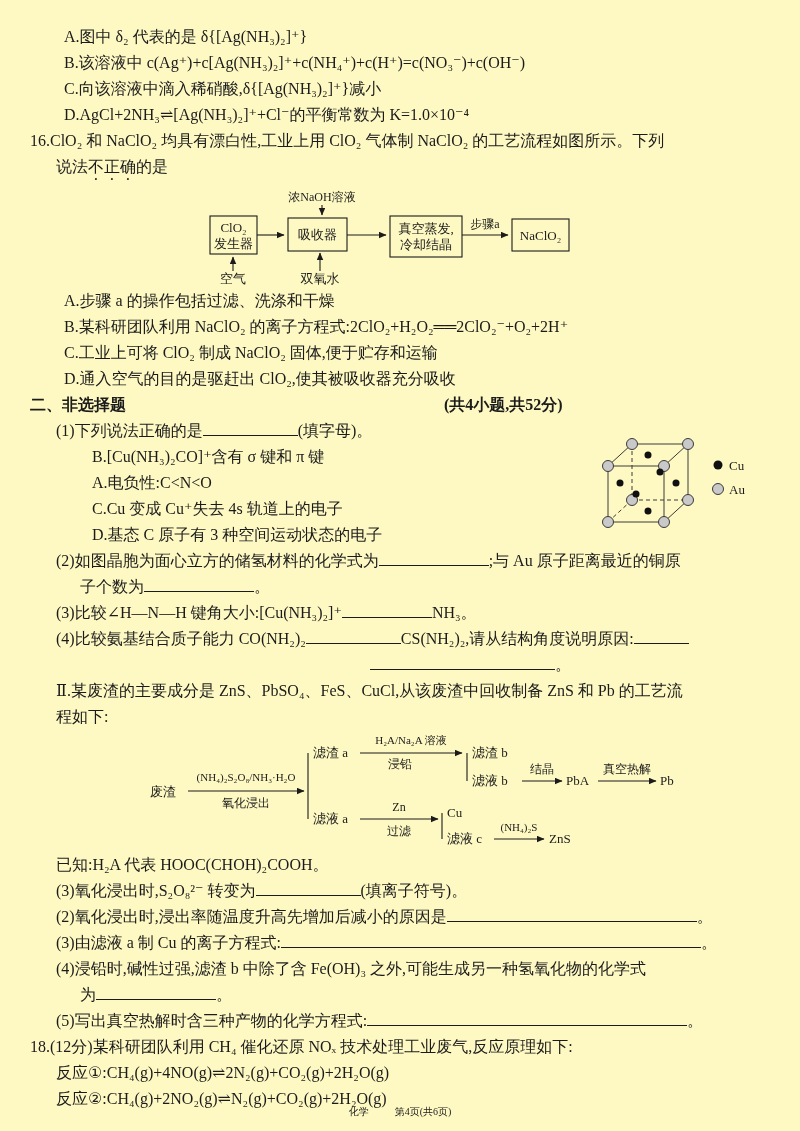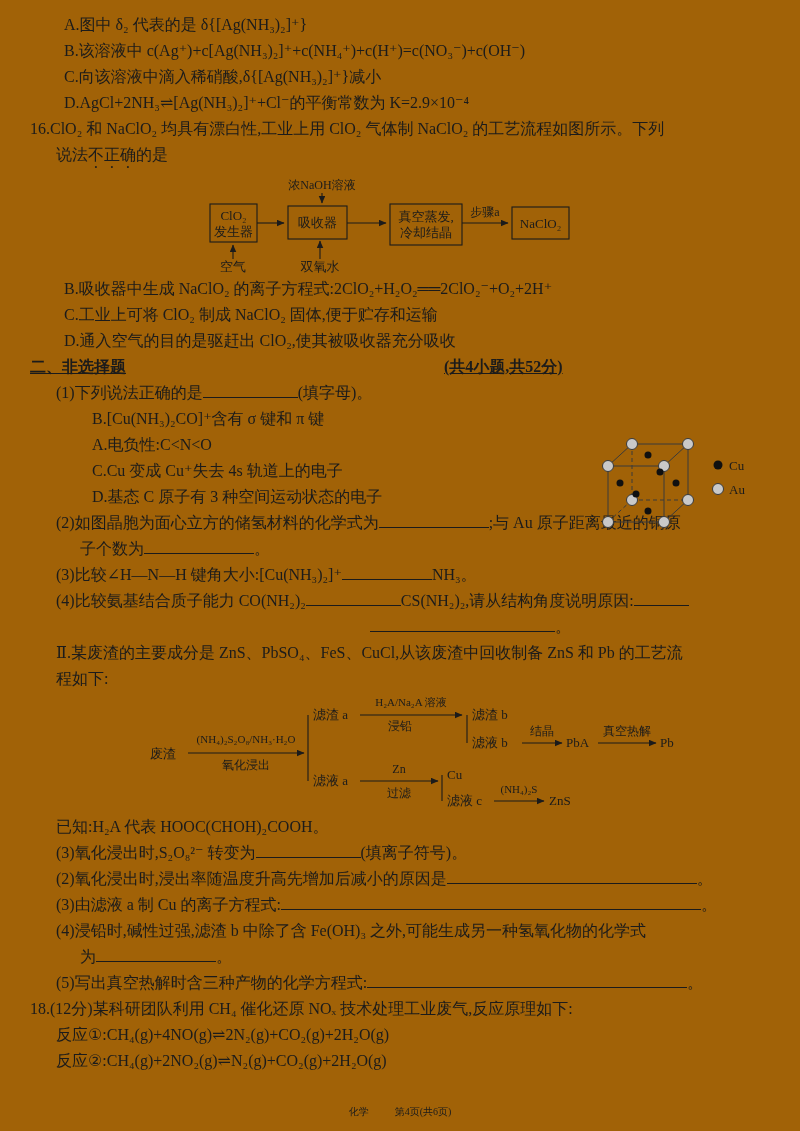--- a/index.html
+++ b/index.html
@@ -1,21 +1,21 @@
 <!DOCTYPE html>
 <html><head>
 <meta charset="utf-8">
 <style>
   html,body{margin:0;padding:0;}
   body{background:#d8d8d4;}
-  .page{position:relative;width:800px;height:1131px;margin:0 auto;background:#a16207;color:#1b1b1b;
+  .page{position:relative;width:800px;height:1131px;margin:0 auto;background:#fef9c3;color:#1b1b1b;
         font-family:"Liberation Serif","DejaVu Serif","DejaVu Sans",serif;font-size:16px;
-        overflow:hidden;padding:12px 28px 0 30px;box-sizing:border-box;}
+        overflow:hidden;padding:24px 28px 0 30px;box-sizing:border-box;}
   .line{line-height:26px;white-space:nowrap;}
-  .bold{font-weight:bold;text-decoration:underline;}
+  .bold{font-weight:bold;}
   .ind-a{margin-left:34px;}
   .ind-b{margin-left:26px;}
   .ind-c{margin-left:62px;}
   .ind-d{margin-left:50px;}
   .ind-e{margin-left:340px;}
   .section-meta{margin-left:318px;}
   .blank{display:inline-block;height:15px;border-bottom:1px solid #1b1b1b;vertical-align:baseline;}
   .w55{width:55px}.w90{width:90px}.w95{width:95px}.w105{width:105px}.w110{width:110px}
   .w120{width:120px}.w185{width:185px}.w250{width:250px}.w320{width:320px}.w420{width:420px}
   .emph{-webkit-text-emphasis:filled dot;text-emphasis:filled dot;
@@ -36,21 +36,21 @@
   .footer-gap{margin-left:26px;}
 </style>
 </head>
 <body>
 
 <div class="page">
 
   <div class="line ind-a">A.图中 δ₂ 代表的是 δ{[Ag(NH₃)₂]⁺}</div>
   <div class="line ind-a">B.该溶液中 c(Ag⁺)+c[Ag(NH₃)₂]⁺+c(NH₄⁺)+c(H⁺)=c(NO₃⁻)+c(OH⁻)</div>
   <div class="line ind-a">C.向该溶液中滴入稀硝酸,δ{[Ag(NH₃)₂]⁺}减小</div>
-  <div class="line ind-a">D.AgCl+2NH₃⇌[Ag(NH₃)₂]⁺+Cl⁻的平衡常数为 K=2.9×10⁻⁴</div>
+  <div class="line ind-a">D.AgCl+2NH₃⇌[Ag(NH₃)₂]⁺+Cl⁻的平衡常数为 K=1.0×10⁻⁴</div>
 
   <div class="line">16.ClO₂ 和 NaClO₂ 均具有漂白性,工业上用 ClO₂ 气体制 NaClO₂ 的工艺流程如图所示。下列</div>
   <div class="line ind-b"><span>说法</span><span class="emph">不正确</span><span>的是</span></div>
 
   <svg class="flow1" width="380" height="96" viewBox="0 0 380 96">
     <defs>
       <marker id="arrowhead" markerWidth="8" markerHeight="8" refX="6.5" refY="3" orient="auto">
         <path d="M0,0 L7,3 L0,6 Z" fill="#1b1b1b"></path>
       </marker>
     </defs>
@@ -69,21 +69,22 @@
     <text x="293" y="39" text-anchor="middle" class="f12">步骤a</text>
     <line x1="270" y1="46" x2="316" y2="46" marker-end="url(#arrowhead)"></line>
     <rect x="320" y="30" width="57" height="32"></rect>
     <text x="348.5" y="51" text-anchor="middle">NaClO₂</text>
     <line x1="41" y1="82" x2="41" y2="68" marker-end="url(#arrowhead)"></line>
     <text x="41" y="94" text-anchor="middle">空气</text>
     <line x1="128" y1="82" x2="128" y2="64" marker-end="url(#arrowhead)"></line>
     <text x="128" y="94" text-anchor="middle">双氧水</text>
   </svg>
 
-  <div class="line ind-a">B.吸收器中生成 NaClO₂ 的离子方程式:2ClO₂+H₂O₂══2ClO₂⁻+O₂+2H⁺</div>
+  <div class="line ind-a">A.步骤 a 的操作包括过滤、洗涤和干燥</div>
+  <div class="line ind-a">B.某科研团队利用 NaClO₂ 的离子方程式:2ClO₂+H₂O₂══2ClO₂⁻+O₂+2H⁺</div>
   <div class="line ind-a">C.工业上可将 ClO₂ 制成 NaClO₂ 固体,便于贮存和运输</div>
   <div class="line ind-a">D.通入空气的目的是驱赶出 ClO₂,使其被吸收器充分吸收</div>
 
   <div class="line"><span class="bold">二、非选择题</span><span class="bold section-meta">(共4小题,共52分)</span></div>
 
   <div class="line ind-b"><span>(1)下列说法正确的是</span><span class="blank w95"></span><span>(填字母)。</span></div>
   <div class="line ind-c">B.[Cu(NH₃)₂CO]⁺含有 σ 键和 π 键</div>
   <div class="line ind-c">A.电负性:C&lt;N&lt;O</div>
   <div class="line ind-c">C.Cu 变成 Cu⁺失去 4s 轨道上的电子</div>
   <div class="line ind-c">D.基态 C 原子有 3 种空间运动状态的电子</div>

